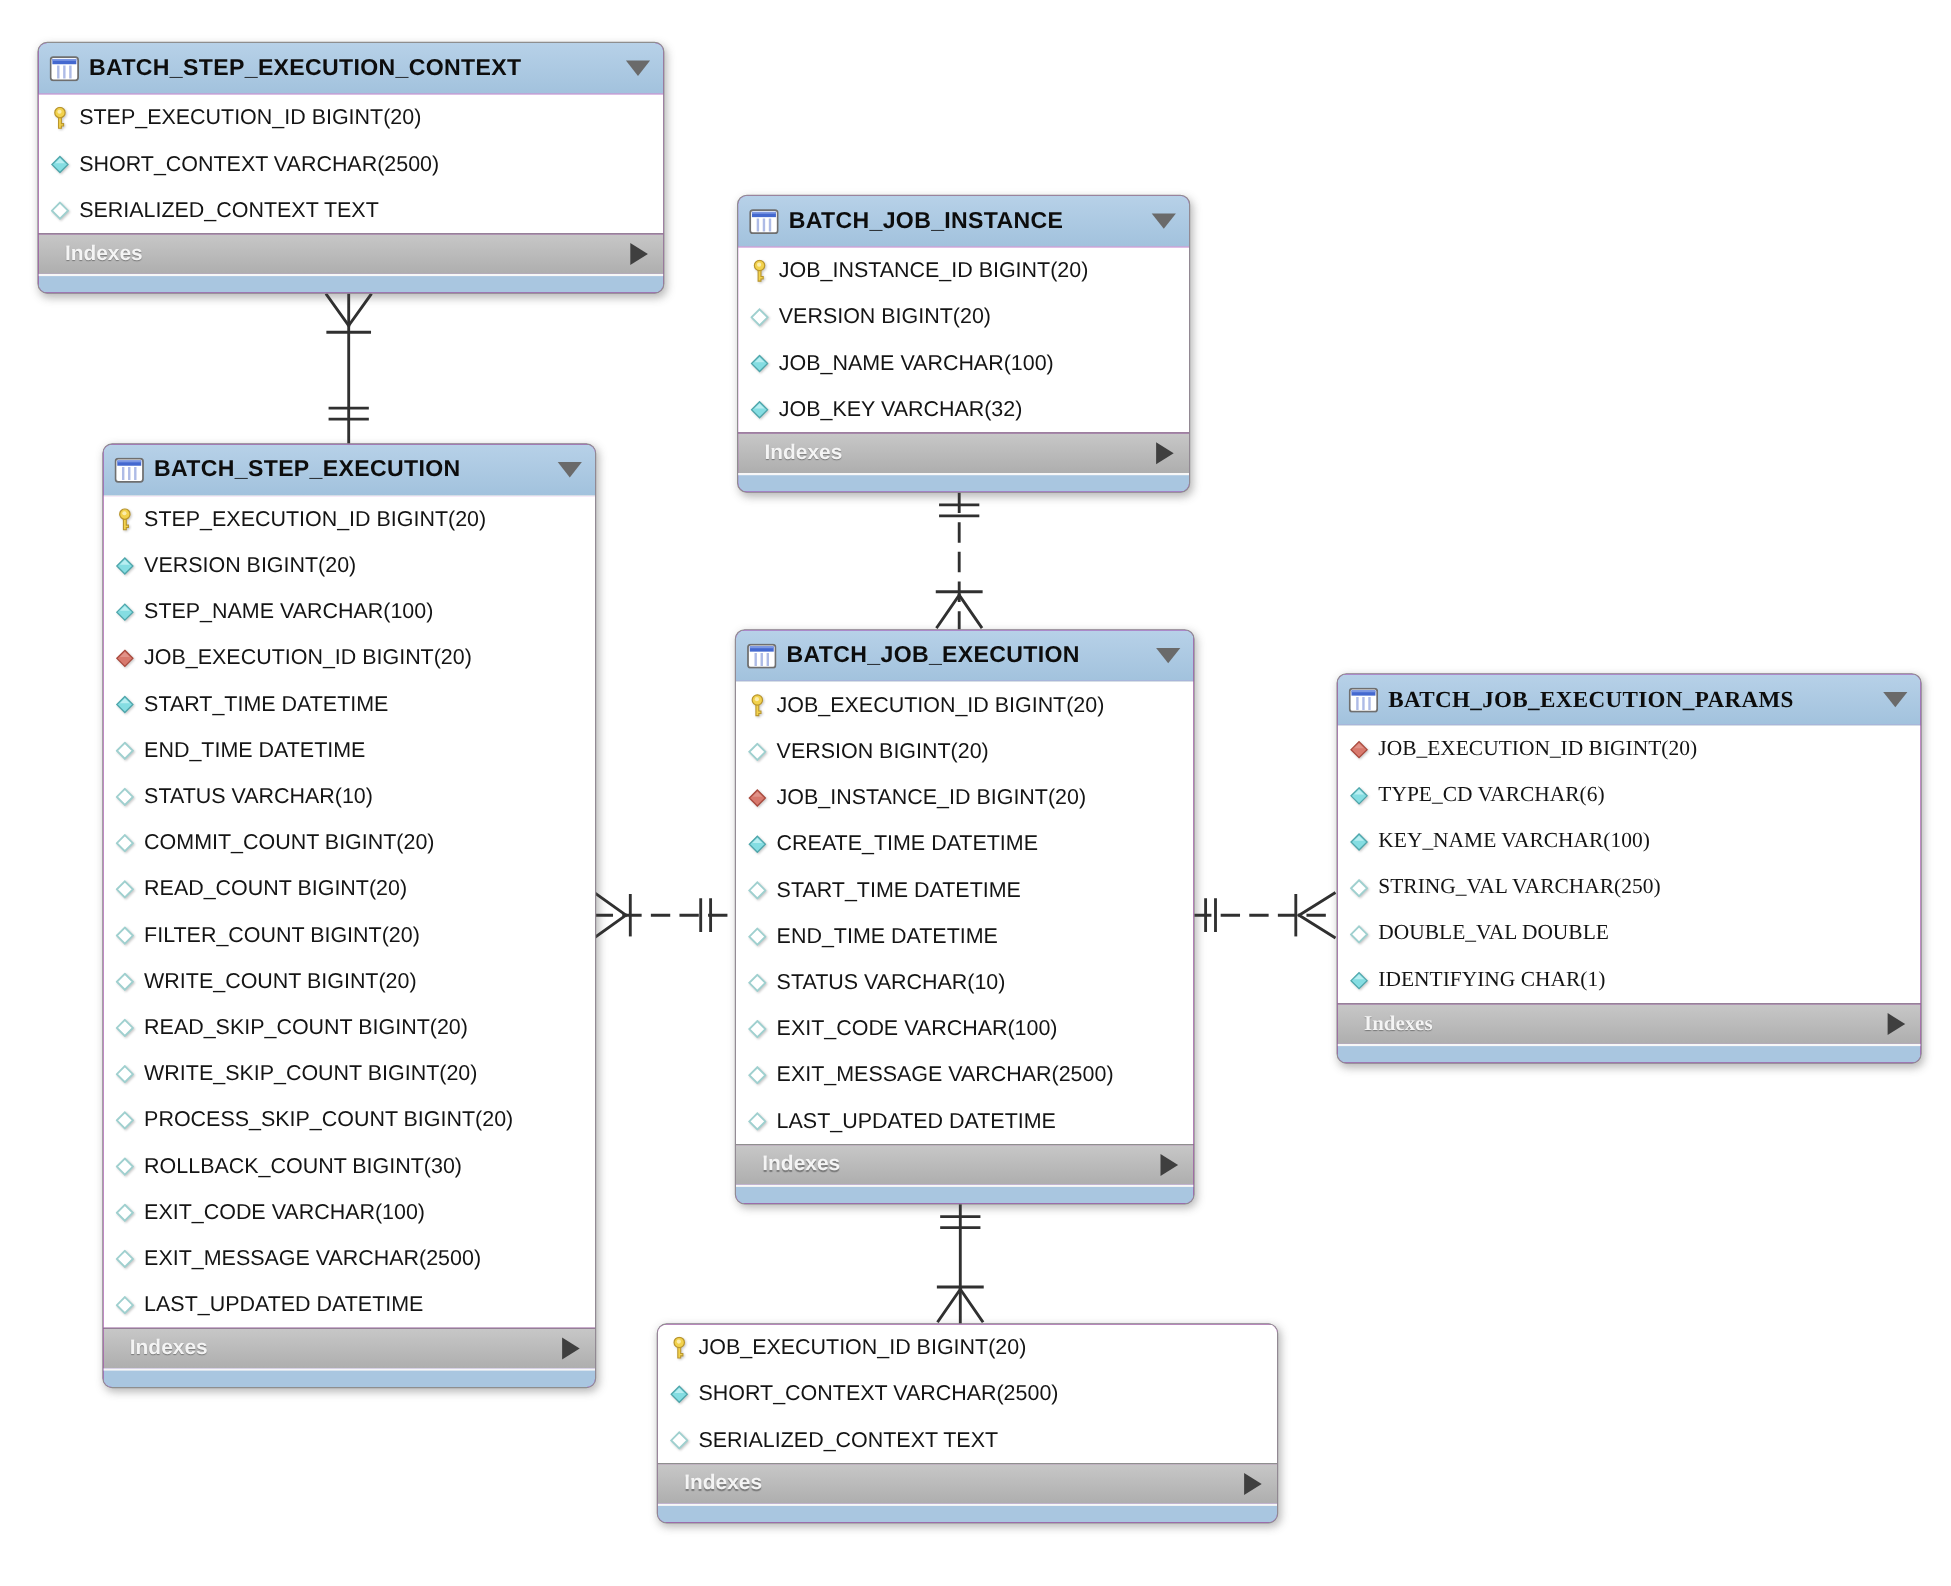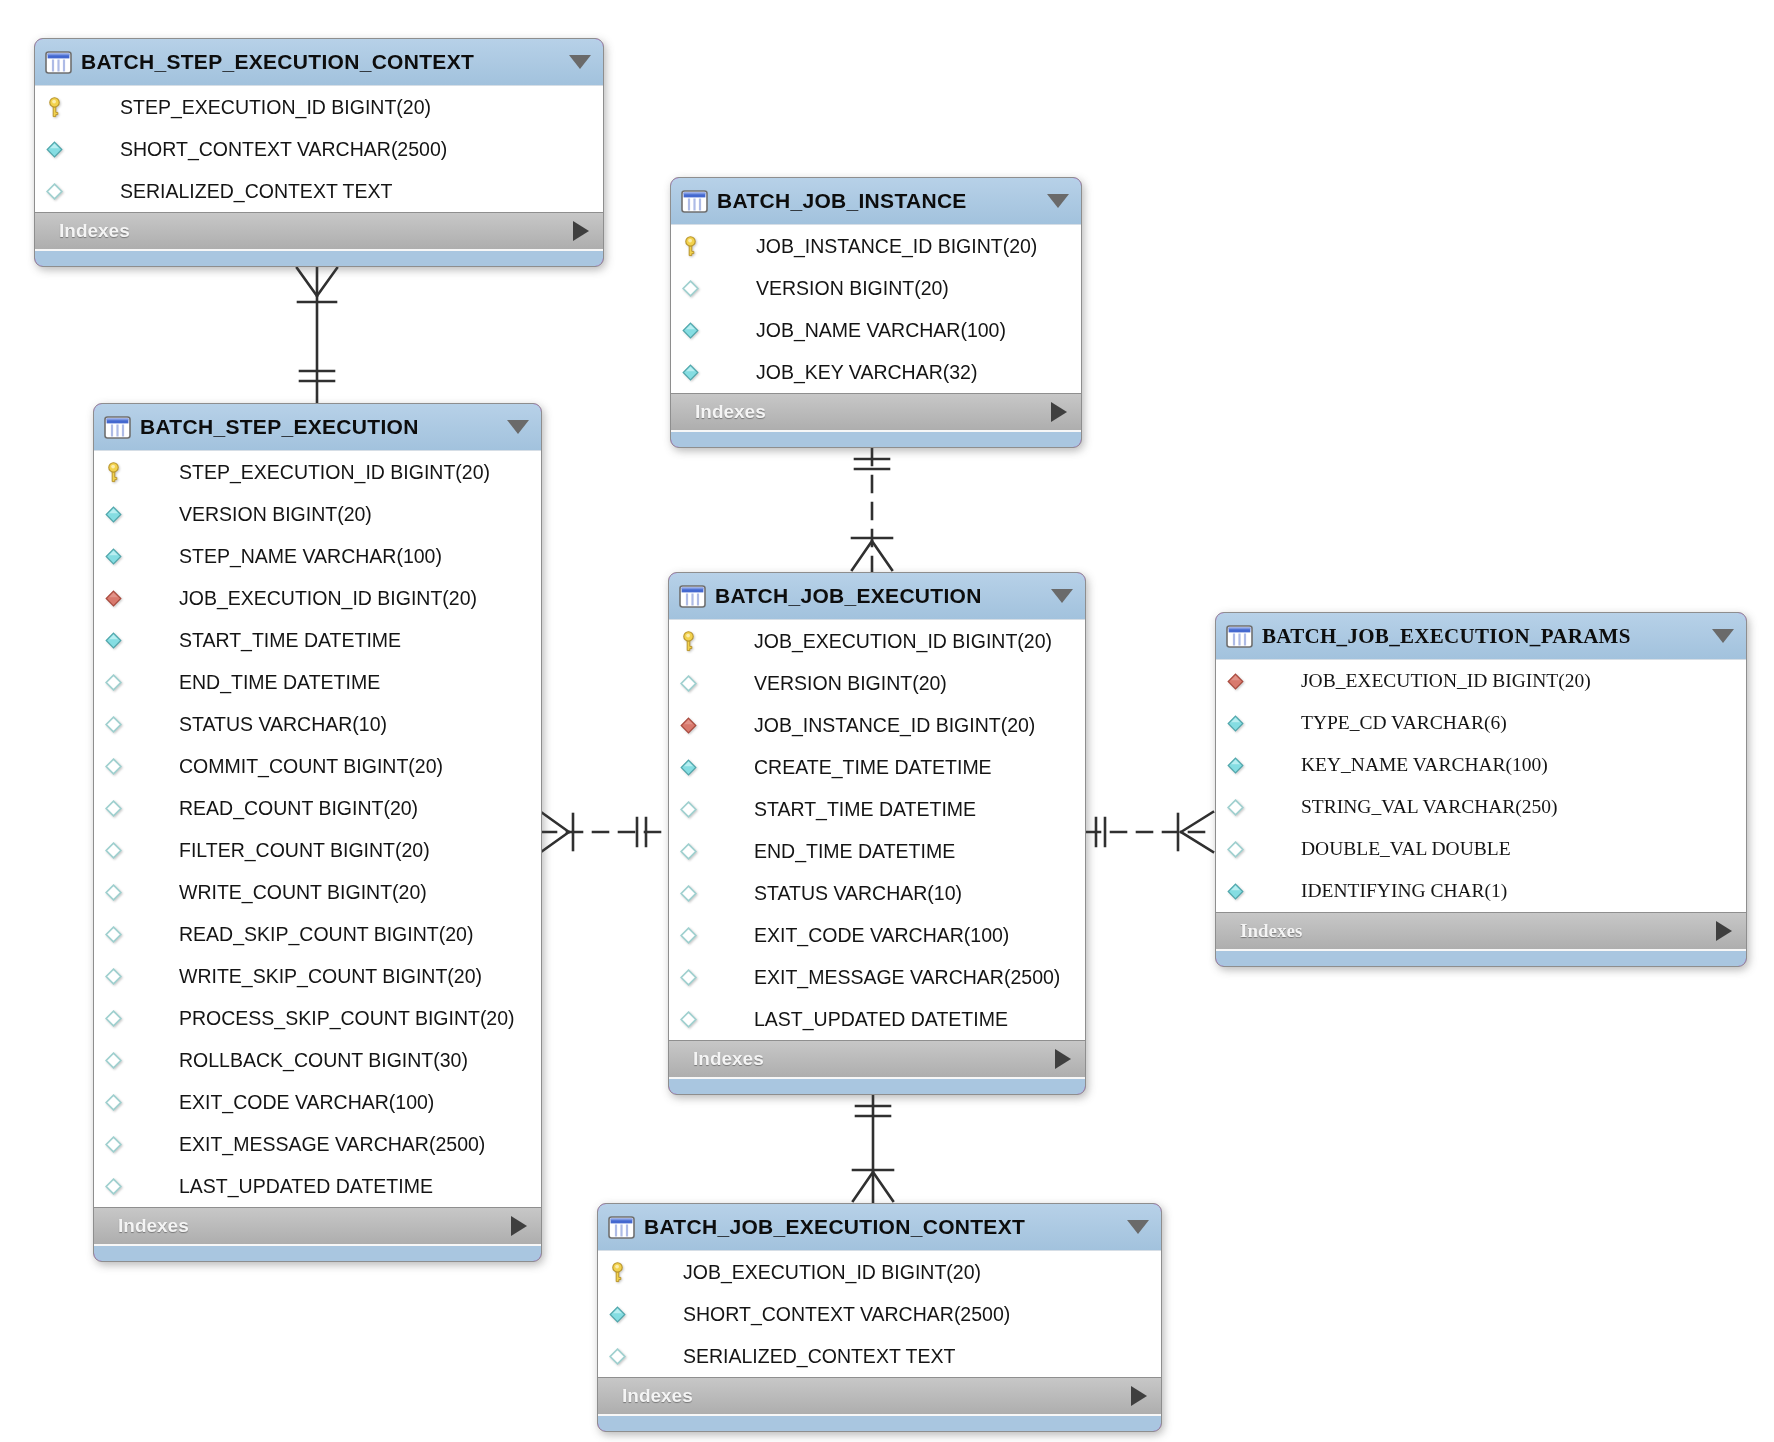--- a/index.html
+++ b/index.html
@@ -20,21 +20,21 @@
   .tbl-title{
     font-size:21px;font-weight:bold;color:#0d0d0d;margin-left:9px;
     letter-spacing:.3px;white-space:nowrap;
   }
   .collapse-arrow{
     margin-left:auto;width:0;height:0;
     border-left:11px solid transparent;border-right:11px solid transparent;
     border-top:14px solid #6a6a6a;
   }
   .tbl-body{background:#ffffff;}
-  .tbl-row{height:42px;display:flex;align-items:center;padding-left:9px;gap:48px;}
+  .tbl-row{height:42px;display:flex;align-items:center;padding-left:9px;}
   .col-icon{display:flex;align-items:center;width:20px;justify-content:center;}
   .col-icon svg{filter:drop-shadow(1px 1.5px 1px rgba(0,0,0,.22));}
   .row-label{font-size:19.5px;color:#141414;margin-left:8px;white-space:nowrap;}
   .tbl-indexes{
     height:36px;display:flex;align-items:center;padding:0 14px 0 24px;
     background:linear-gradient(#c7c7c7,#aeaeae);border-top:1px solid #8f8f8f;
   }
   .indexes-label{
     color:#f4f4f4;font-weight:bold;font-size:19px;
     text-shadow:0 1px 1px rgba(0,0,0,.35);
@@ -569,36 +569,20 @@
             <span class="row-label">IDENTIFYING CHAR(1)</span>
           </div>
         </div>
         <div class="tbl-indexes">
           <span class="indexes-label">Indexes</span>
           <div class="expand-arrow"></div>
         </div>
         <div class="tbl-footer"></div>
       </div>
       <div class="db-table pos-batch-job-execution-context">
-        <div class="tbl-header">
-          <span class="tbl-icon">
-            <svg width="27" height="23" viewBox="0 0 27 23">
-              <rect x="1" y="1" width="25" height="21" rx="2.5" fill="#ffffff" stroke="#6f6f6f" stroke-width="1.6"></rect>
-              <rect x="2.6" y="2.6" width="21.8" height="4.8" fill="#4468cf"></rect>
-              <rect x="2.6" y="2.6" width="21.8" height="1.7" fill="#7b97e3"></rect>
-              <g stroke="#aebbe6" stroke-width="2.2">
-                <line x1="8" y1="8.6" x2="8" y2="20.4"></line>
-                <line x1="13.5" y1="8.6" x2="13.5" y2="20.4"></line>
-                <line x1="19" y1="8.6" x2="19" y2="20.4"></line>
-              </g>
-            </svg>
-          </span>
-          <span class="tbl-title">BATCH_JOB_EXECUTION_CONTEXT</span>
-          <div class="collapse-arrow"></div>
-        </div>
         <div class="tbl-body">
           <div class="tbl-row">
             <span class="col-icon">
               <svg width="15" height="21" viewBox="0 0 15 21">
                 <path d="M6.2 9 L6.2 19.6 L8.8 19.6 L8.8 17.6 L10.8 17.6 L10.8 15.4 L8.8 15.4 L8.8 9 Z" fill="#f2d24d" stroke="#b9952c" stroke-width="1"></path>
                 <circle cx="7.5" cy="5.4" r="4.7" fill="#f2d24d" stroke="#b9952c" stroke-width="1.1"></circle>
                 <circle cx="7.1" cy="4.6" r="1.9" fill="#fbedae"></circle>
               </svg>
             </span>
             <span class="row-label">JOB_EXECUTION_ID BIGINT(20)</span>

